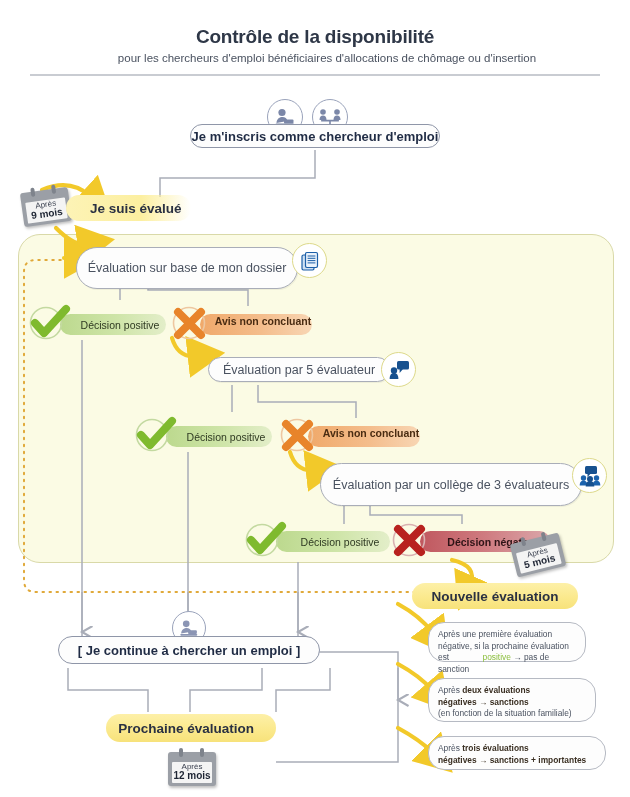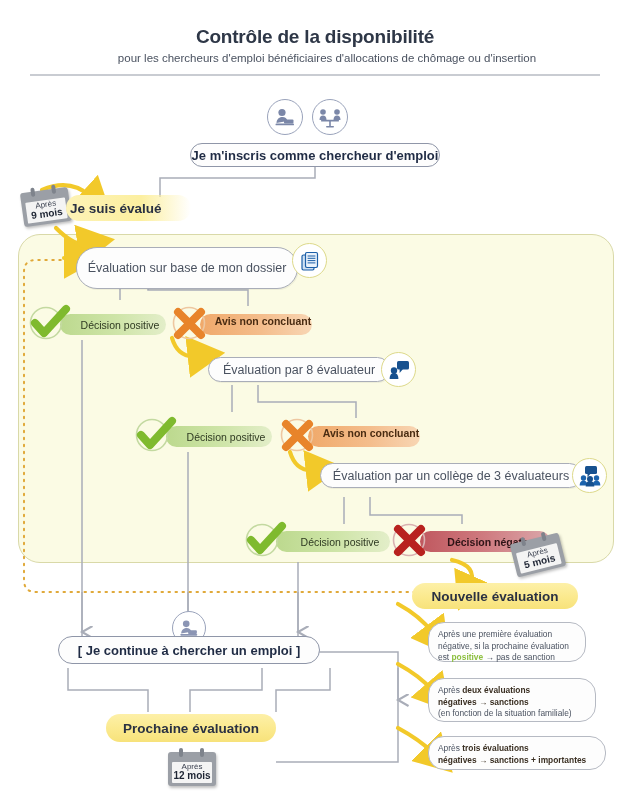--- a/index.html
+++ b/index.html
@@ -61,21 +61,21 @@
     color:#2e1316;font-size:10.5px;font-weight:bold;
     padding:0 12px 0 26px;border-radius:999px;
   }
   .note{
     position:absolute;box-sizing:border-box;
     background:#fdfdfd;border:1.4px solid #b6bac3;border-radius:16px;
     font-size:8.4px;line-height:1.38;color:#4a5260;
     padding:6px 9px;
   }
   .note b{color:#3a2f22;}
-  .note .pos{color:#8cbf3f;font-weight:bold;}
+  .note .pos{color:#8cbf3f;font-weight:normal;margin-left:31px;}
 
   
   .panel{
     position:absolute;left:18px;top:234px;width:594px;height:327px;
     background:#fbfbe4;border:1.5px solid #d9d9a8;border-radius:22px;
   }
 
   
   .icon-circ{
     position:absolute;border-radius:50%;background:#ffffff;
@@ -183,34 +183,34 @@
       <circle cx="6" cy="8" r="2.8" fill="#7b87a8"></circle>
       <circle cx="20" cy="8" r="2.8" fill="#7b87a8"></circle>
       <path d="M2.5,16 C2.5,12.6 4,11.4 6,11.4 C8,11.4 9.5,12.6 9.5,16 Z" fill="#7b87a8"></path>
       <path d="M16.5,16 C16.5,12.6 18,11.4 20,11.4 C22,11.4 23.5,12.6 23.5,16 Z" fill="#7b87a8"></path>
       <rect x="4" y="15.8" width="18" height="1.8" rx="0.9" fill="#7b87a8"></rect>
       <rect x="12.2" y="17" width="1.6" height="6" fill="#7b87a8"></rect>
       <rect x="9" y="22" width="8" height="1.6" rx="0.8" fill="#7b87a8"></rect>
     </svg>
   </div>
 
-  <div class="pill pill-blue-strong" style="left:190px;top:143px;width:250px;height:24px;">
+  <div class="pill pill-blue-strong" style="left:190px;top:124px;width:250px;height:24px;">
     <span>Je m'inscris comme chercheur d'emploi</span>
   </div>
 
   <div class="cal" style="left:22px;top:190px;width:48px;height:34px;transform:rotate(-8deg);">
     <span class="ring" style="left:11px;"></span>
     <span class="ring" style="left:32px;"></span>
     <span class="sheet">
       <span class="l1">Après</span>
       <span class="l2">9 mois</span>
     </span>
   </div>
 
-  <div class="pill pill-yellow soft" style="left:66px;top:195px;width:125px;height:26px;justify-content:flex-start;padding-left:4px;">
+  <div class="pill pill-yellow soft" style="left:66px;top:195px;width:125px;height:26px;justify-content:flex-start;padding-left:24px;">
     <span>Je suis évalué</span>
   </div>
 
   <div class="pill pill-white" style="left:76px;top:247px;width:222px;height:42px;">
     <span>Évaluation sur base de mon dossier</span>
   </div>
   <div class="icon-circ ylw" style="left:292px;top:243px;width:33px;height:33px;">
     <svg width="22" height="22" viewBox="0 0 22 22">
       <rect x="3" y="5" width="12" height="15" rx="1.4" fill="#cfe0f2" stroke="#1c5fa8" stroke-width="1.2"></rect>
       <rect x="6.5" y="2.5" width="12" height="15" rx="1.4" fill="#eaf2fb" stroke="#1c5fa8" stroke-width="1.2"></rect>
@@ -233,21 +233,21 @@
 
   <div class="pill pill-orange" style="left:200px;top:314px;width:112px;height:21px;">
     <span>Avis non concluant</span>
   </div>
   <svg class="node" style="left:168px;top:303px;" width="44" height="44" viewBox="0 0 44 44">
     <circle cx="21" cy="20" r="15.5" fill="none" stroke="#eec7a0" stroke-width="1.6"></circle>
     <path d="M10,9 L33,32 M33,9 L10,32" fill="none" stroke="#e8842a" stroke-width="8" stroke-linecap="round"></path>
   </svg>
 
   <div class="pill pill-white" style="left:208px;top:357px;width:182px;height:25px;">
-    <span>Évaluation par 8 évaluateur</span>
+    <span>Évaluation par 5 évaluateur</span>
   </div>
   <div class="icon-circ ylw" style="left:381px;top:352px;width:33px;height:33px;">
     <svg width="24" height="24" viewBox="0 0 24 24">
       <rect x="10" y="3" width="12" height="8.5" rx="1.6" fill="#17518f"></rect>
       <path d="M12.6,11 L12.6,15 L16,11 Z" fill="#17518f"></path>
       <circle cx="7" cy="12.5" r="3.2" fill="#17518f"></circle>
       <path d="M2.6,21 C2.6,16.6 4.6,15 7,15 C9.4,15 11.4,16.6 11.4,21 Z" fill="#17518f"></path>
     </svg>
   </div>
 
@@ -260,21 +260,21 @@
   </svg>
 
   <div class="pill pill-orange" style="left:308px;top:426px;width:112px;height:21px;">
     <span>Avis non concluant</span>
   </div>
   <svg class="node" style="left:276px;top:415px;" width="44" height="44" viewBox="0 0 44 44">
     <circle cx="21" cy="20" r="15.5" fill="none" stroke="#eec7a0" stroke-width="1.6"></circle>
     <path d="M10,9 L33,32 M33,9 L10,32" fill="none" stroke="#e8842a" stroke-width="8" stroke-linecap="round"></path>
   </svg>
 
-  <div class="pill pill-white" style="left:320px;top:463px;width:262px;height:25px;">
+  <div class="pill pill-white" style="left:320px;top:463px;width:262px;height:43px;">
     <span>Évaluation par un collège de 3 évaluateurs</span>
   </div>
   <div class="icon-circ ylw" style="left:572px;top:458px;width:33px;height:33px;">
     <svg width="24" height="24" viewBox="0 0 24 24">
       <rect x="7" y="2" width="12" height="8" rx="1.5" fill="#17518f"></rect>
       <path d="M9.5,9.6 L9.5,13 L12.8,9.6 Z" fill="#17518f"></path>
       <circle cx="5.5" cy="14" r="2.7" fill="#1b63ad"></circle>
       <path d="M1.7,21.5 C1.7,17.8 3.4,16.4 5.5,16.4 C7.6,16.4 9.3,17.8 9.3,21.5 Z" fill="#1b63ad"></path>
       <circle cx="18.5" cy="14" r="2.7" fill="#1b63ad"></circle>
       <path d="M14.7,21.5 C14.7,17.8 16.4,16.4 18.5,16.4 C20.6,16.4 22.3,17.8 22.3,21.5 Z" fill="#1b63ad"></path>
@@ -344,21 +344,21 @@
       <circle cx="10" cy="8.5" r="3.6" fill="#8b95b4"></circle>
       <path d="M4.5,19 C4.5,14.6 8,13 10.5,13 C13,13 15,14.4 15.4,17" fill="#8b95b4"></path>
       <rect x="12" y="15.5" width="9.5" height="4" rx="1" fill="#8b95b4"></rect>
       <rect x="3.5" y="19.5" width="18.5" height="1.8" rx="0.9" fill="#8b95b4"></rect>
     </svg>
   </div>
   <div class="pill pill-blue-strong" style="left:58px;top:636px;width:262px;height:28px;">
     <span>[ Je continue à chercher un emploi ]</span>
   </div>
 
-  <div class="pill pill-yellow" style="left:106px;top:714px;width:170px;height:28px;">
+  <div class="pill pill-yellow" style="left:106px;top:714px;width:170px;height:28px;justify-content:flex-end;">
     <span>Prochaine évaluation</span>
   </div>
 
   <div class="cal" style="left:168px;top:752px;width:48px;height:34px;">
     <span class="ring" style="left:11px;"></span>
     <span class="ring" style="left:32px;"></span>
     <span class="sheet">
       <span class="l1">Après</span>
       <span class="l2">12 mois</span>
     </span>

